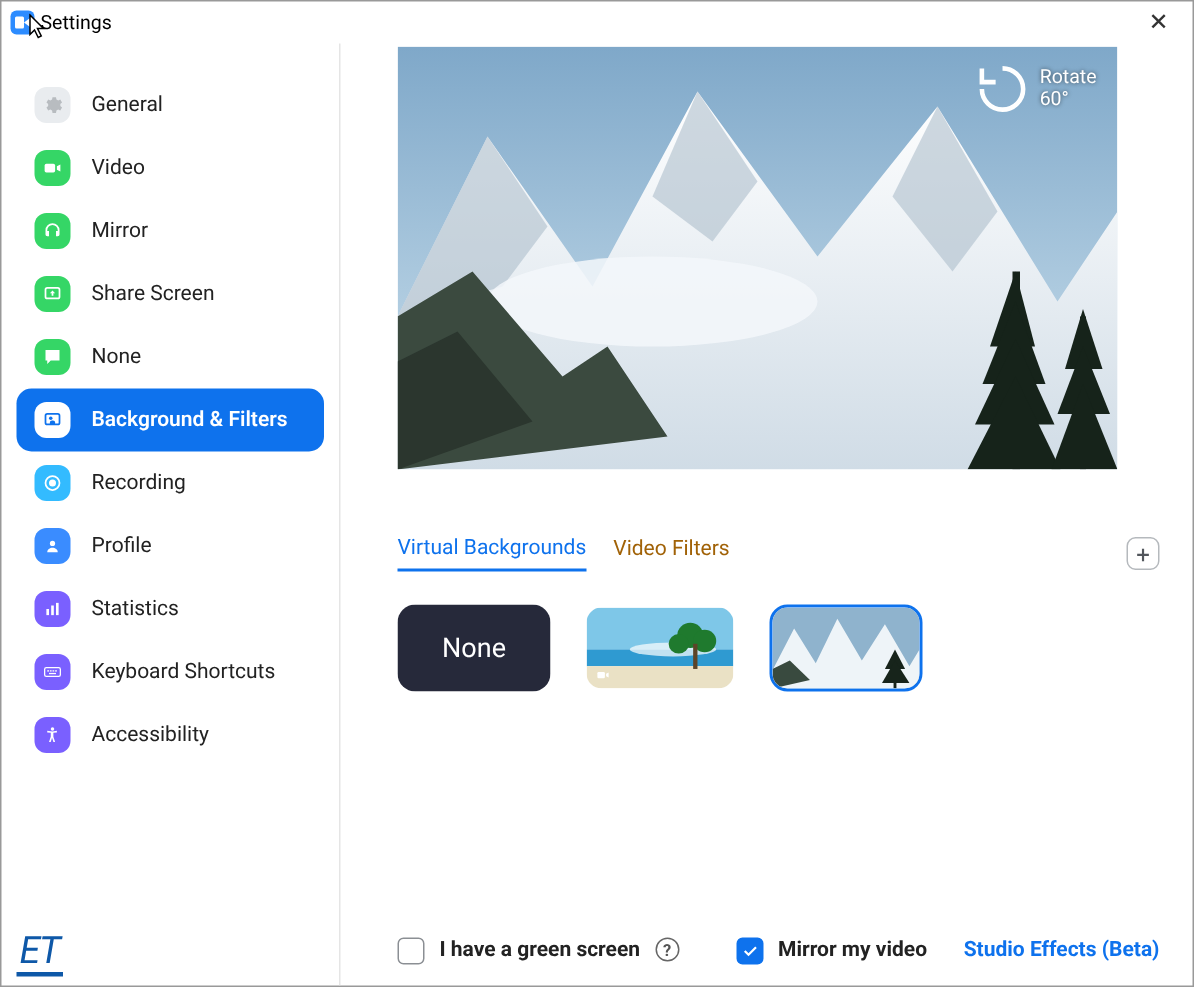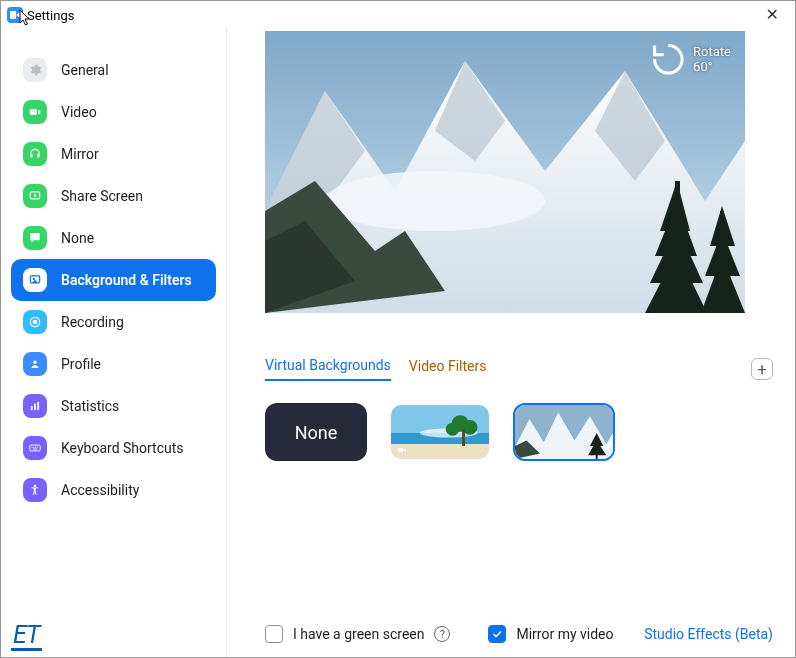--- a/index.html
+++ b/index.html
@@ -32,21 +32,21 @@
   .tab.active { color: #0E72ED; border-bottom: 2px solid #0E72ED; }
   .add-btn { position: absolute; right: 0; width: 22px; height: 22px; border: 1px solid #b5b9bd; border-radius: 6px; display: flex; align-items: center; justify-content: center; font-size: 16px; color: #52565c; cursor: pointer; }
 
   .thumbs { display: flex; gap: 22px; margin-top: 22px; }
   .thumb { width: 102px; height: 58px; border-radius: 12px; overflow: hidden; cursor: pointer; position: relative; border: 2px solid transparent; }
   .thumb.none { background: #26293a; color: #fff; display: flex; align-items: center; justify-content: center; font-size: 18px; }
   .thumb.selected { border: 2px solid #0E72ED; }
   .thumb svg { width: 100%; height: 100%; display: block; }
   .thumb .cam-ic { position: absolute; bottom: 4px; left: 4px; width: 14px; height: 10px; }
 
-  .footer { position: absolute; bottom: 14px; left: 38px; right: 22px; display: flex; align-items: center; gap: 10px; font-size: 14px; color: #222; }
+  .footer { position: absolute; bottom: 14px; left: 38px; right: 22px; display: flex; align-items: flex-start; gap: 10px; font-size: 14px; color: #222; font-weight: bold; }
   .checkbox { width: 18px; height: 18px; border: 1.5px solid #8b8f94; border-radius: 4px; display: inline-flex; align-items: center; justify-content: center; cursor: pointer; }
   .checkbox.checked { background: #0E72ED; border-color: #0E72ED; }
   .checkbox.checked svg { width: 12px; height: 12px; }
   .help-ic { width: 16px; height: 16px; border: 1.2px solid #666; border-radius: 50%; display: inline-flex; align-items: center; justify-content: center; font-size: 11px; color: #555; cursor: pointer; }
   .studio-link { margin-left: auto; color: #0E72ED; cursor: pointer; font-size: 14px; }
 
   .watermark { position: absolute; left: 10px; bottom: 6px; font-weight: 400; font-size: 25px; font-style: italic; color: #0E58A8; border-bottom: 3px solid #0E58A8; line-height: 1; letter-spacing: -1px; padding: 0 2px 1px 2px; }
 </style>
 </head>
 <body>

